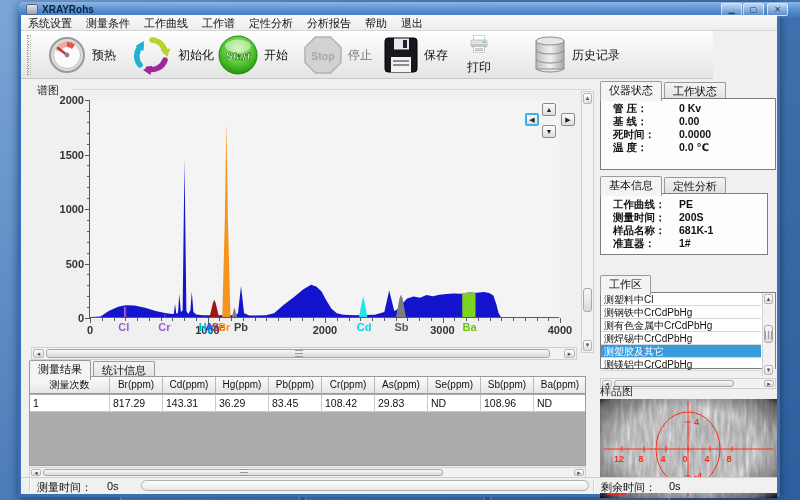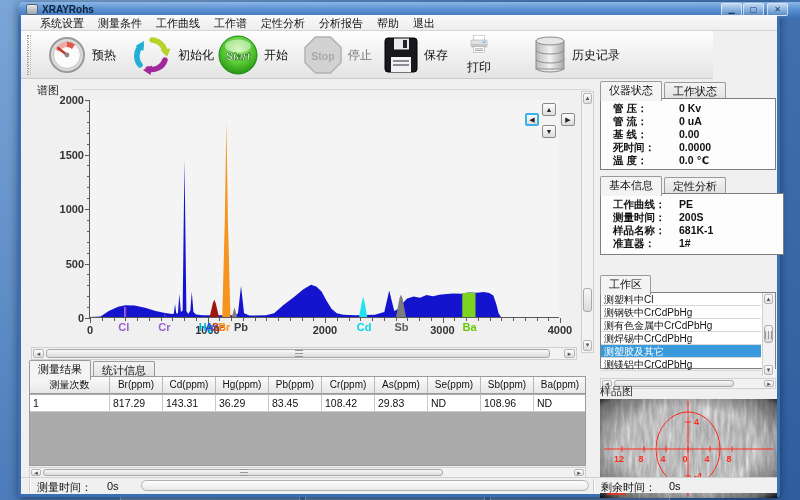--- a/index.html
+++ b/index.html
@@ -18,21 +18,21 @@
     background:linear-gradient(#8db6e4,#5a92d4 45%,#3e72b4);
     border-radius:5px 5px 0 0; color:#0e2238; font-size:10px; }
   #title-text { position:absolute; left:24px; top:2px; font-weight:bold; }
   #app-icon { position:absolute; left:8px; top:2px; width:12px; height:11px;
     background:linear-gradient(#e8e8e8,#9aa4ae); border:1px solid #55657a; border-radius:2px; }
   .winbtn { position:absolute; top:1px; width:21px; height:13px; border:1px solid rgba(255,255,255,.6);
     background:linear-gradient(rgba(255,255,255,.5),rgba(255,255,255,.12));
     border-radius:2px; font-size:8px; line-height:12px; text-align:center; color:#12395e; }
   #menubar { position:absolute; left:0; top:13px; width:756px; height:16px;
     background:linear-gradient(#fafafa,#ededed); border-bottom:1px solid #d5d5d5;
-    font-size:11px; padding-left:12px; }
+    font-size:11px; padding-left:0; }
   .menu-item { display:inline-block; padding:1px 7px; color:#111; }
   #toolbar { position:absolute; left:0; top:29px; width:692px; height:48px;
     background:linear-gradient(#fefefe,#e4e4e4); border-bottom:1px solid #c9c9c9; }
   #tb-grip { position:absolute; left:6px; top:4px; width:4px; height:40px;
     background:repeating-linear-gradient(#9a9a9a 0 1px,transparent 1px 3px);
     background-size:1px 3px; background-repeat:repeat-y; border-left:1px dotted #9a9a9a; border-right:1px dotted #bbb; }
   .tbtn { position:absolute; top:3px; height:42px; display:flex; align-items:center; gap:5px; }
   .tbtn .lbl { font-size:12px; color:#111; }
   .tbtn.disabled .lbl { color:#777; }
 
@@ -343,29 +343,28 @@
           </div>
           <div class="sb-arrow" style="right:1px;top:1px;width:10px;height:7px;line-height:6px;">▸</div>
         </div>
       </div>
 
       <div id="right-panel">
         <div id="inst-tabs" style="position:absolute;left:0;top:0;"><span class="tab active">仪器状态</span><span class="tab">工作状态</span></div>
         <div class="groupbox" style="left:0;top:17px;width:176px;height:72px;">
           <div id="inst-fields" style="padding-top:2px;">
               <div class="frow"><span class="fl">管  压：</span><span class="fv">0 Kv</span></div>
-              <div class="frow"><span class="fl">管  流：</span><span class="fv">0 uA</span></div>
               <div class="frow"><span class="fl">基  线：</span><span class="fv">0.00</span></div>
               <div class="frow"><span class="fl">死时间：</span><span class="fv">0.0000</span></div>
               <div class="frow"><span class="fl">温  度：</span><span class="fv">0.0 ℃</span></div>
             </div>
         </div>
 
         <div id="info-tabs" style="position:absolute;left:0;top:95px;"><span class="tab active">基本信息</span><span class="tab">定性分析</span><span class="tab">谱信息</span></div>
-        <div class="groupbox" style="left:0;top:112px;width:184px;height:62px;">
+        <div class="groupbox" style="left:0;top:112px;width:168px;height:62px;">
           <div id="info-fields" style="padding-top:3px;">
               <div class="frow"><span class="fl">工作曲线：</span><span class="fv">PE</span></div>
               <div class="frow"><span class="fl">测量时间：</span><span class="fv">200S</span></div>
               <div class="frow"><span class="fl">样品名称：</span><span class="fv">681K-1</span></div>
               <div class="frow"><span class="fl">准直器：</span><span class="fv">1#</span></div>
             </div>
         </div>
 
         <div style="position:absolute;left:0;top:194px;">
           <span class="tab active">工作区</span>

